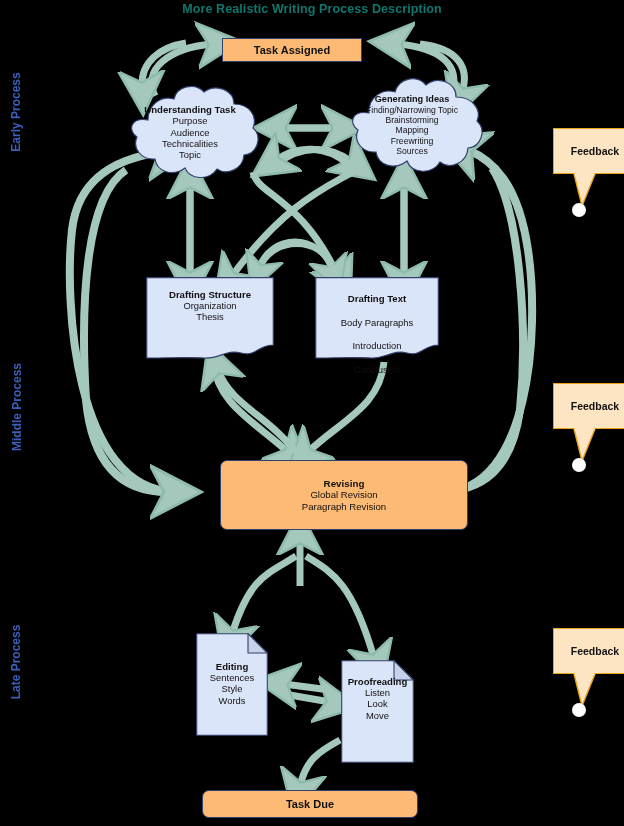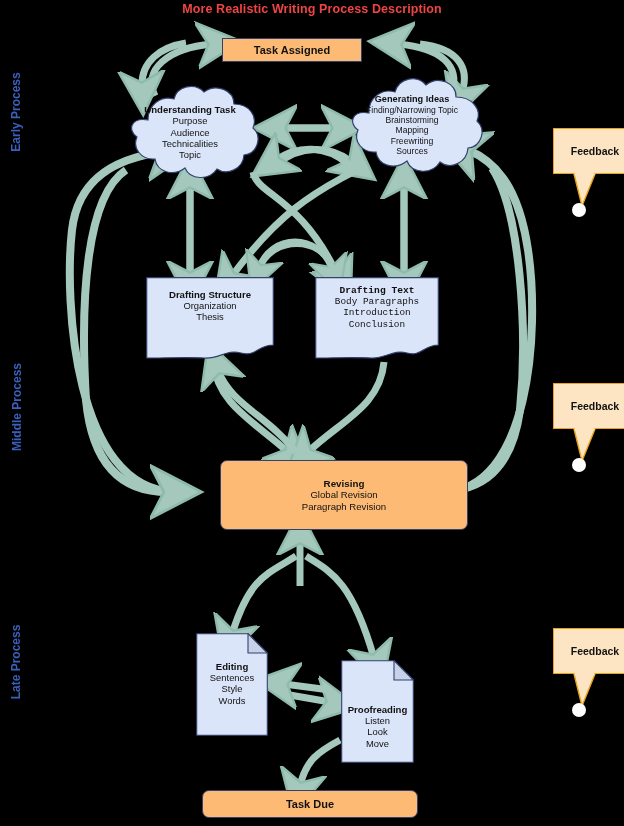--- a/index.html
+++ b/index.html
@@ -15,21 +15,21 @@
   .node{position:absolute;box-sizing:border-box;z-index:5;}
   .node-label{
     position:absolute;left:0;top:0;width:100%;height:100%;
     display:flex;flex-direction:column;align-items:center;justify-content:center;
     text-align:center;color:#111111;line-height:1.18;pointer-events:none;
   }
   .ttl{font-weight:bold;}
   
   #doc-title{
     position:absolute;left:0;top:2px;width:624px;text-align:center;
-    font-size:12.5px;font-weight:bold;color:#ef4444;letter-spacing:.1px;z-index:9;
+    font-size:12.5px;font-weight:bold;color:#0f766e;letter-spacing:.1px;z-index:9;
   }
   
   .phase{
     position:absolute;color:#3b60bb;font-weight:bold;font-size:12px;
     transform-origin:50% 50%;transform:rotate(-90deg);white-space:nowrap;z-index:9;
   }
   
   .rectbox{
     background:#fdba74;border:1.3px solid #33416e;
   }
@@ -174,21 +174,21 @@
       <div class="ttl" style="font-size:9.6px;">Drafting Structure</div>
       <div>Organization</div>
       <div>Thesis</div>
     </div>
   </div>
 
   <div class="node" style="left:315px;top:277px;width:124px;height:82px;">
     <svg viewBox="0 0 124 82" width="124" height="82">
       <path d="M0.7,0.7 H123.3 V68 C109,68 106,80 92,76 C78,72 70,82 56,81 C38,80 26,81 0.7,81 Z" fill="#dbe5f9" stroke="#33416e" stroke-width="1.2"></path>
     </svg>
-    <div class="node-label" style="font-size:9.4px;justify-content:flex-start;padding-top:8px;font-family:Liberation Mono, monospace;">
+    <div class="node-label" style="font-size:9.4px;justify-content:space-between;padding-top:16px;">
       <div class="ttl" style="font-size:9.6px;">Drafting Text</div>
       <div>Body Paragraphs</div>
       <div>Introduction</div>
       <div>Conclusion</div>
     </div>
   </div>
 
   <div class="node rectbox rounded" style="left:172px;top:460px;width:248px;height:70px;margin-left:48px;">
     <div class="node-label" style="font-size:9.6px;">
       <div class="ttl" style="font-size:9.8px;">Revising</div>
@@ -208,21 +208,21 @@
       <div>Style</div>
       <div>Words</div>
     </div>
   </div>
 
   <div class="node" style="left:341px;top:660px;width:73px;height:103px;">
     <svg viewBox="0 0 73 103" width="73" height="103">
       <path d="M0.7,0.7 H53 L72.3,20 V102.3 H0.7 Z" fill="#dbe5f9" stroke="#33416e" stroke-width="1.1"></path>
       <path d="M53,0.7 V20 H72.3 Z" fill="#c7d2e8" stroke="#33416e" stroke-width="1.1"></path>
     </svg>
-    <div class="node-label" style="font-size:9.4px;justify-content:flex-start;padding-top:44px;">
+    <div class="node-label" style="font-size:9.4px;justify-content:flex-start;padding-top:16px;">
       <div class="ttl" style="font-size:9.6px;">Proofreading</div>
       <div>Listen</div>
       <div>Look</div>
       <div>Move</div>
     </div>
   </div>
 
   <div class="node rectbox rounded" style="left:202px;top:790px;width:216px;height:28px;">
     <div class="node-label">
       <div class="ttl" style="font-size:11px;">Task Due</div>

